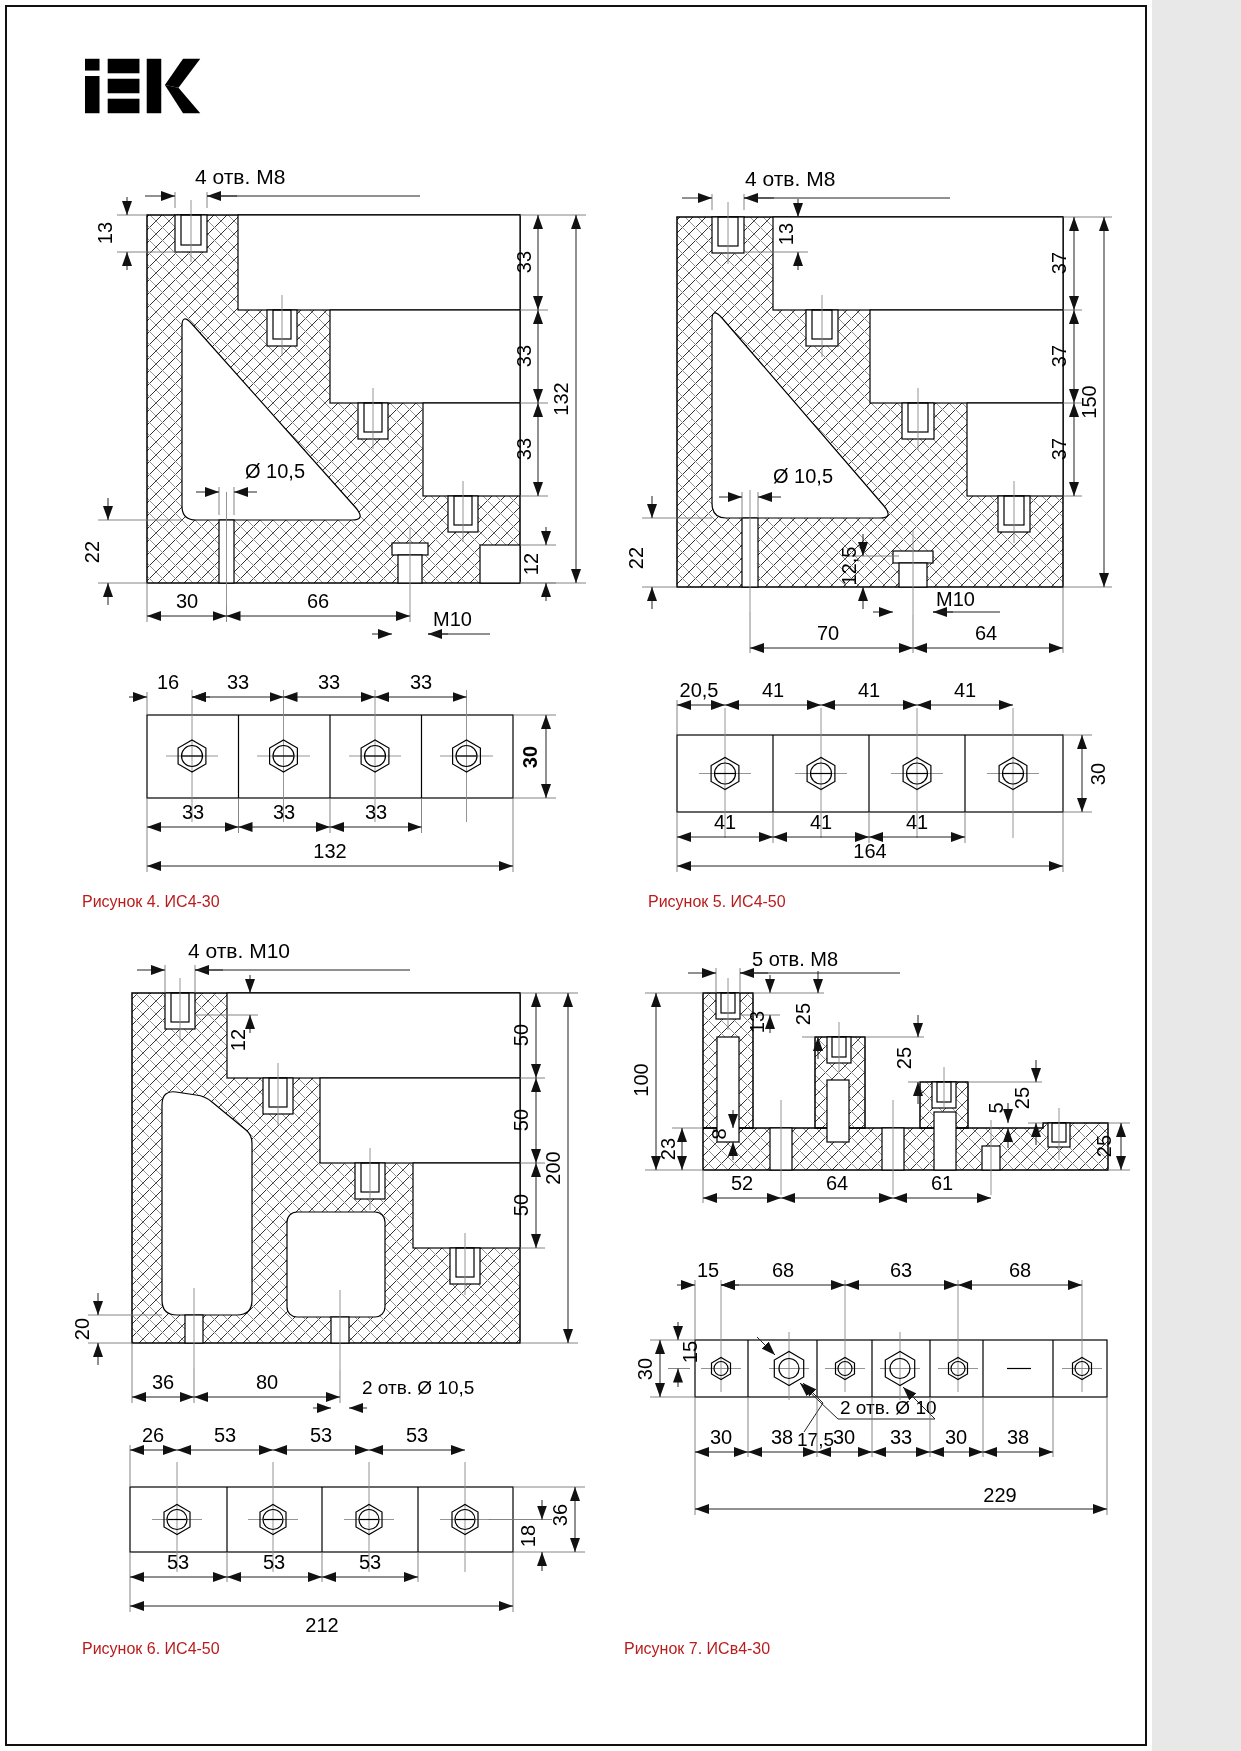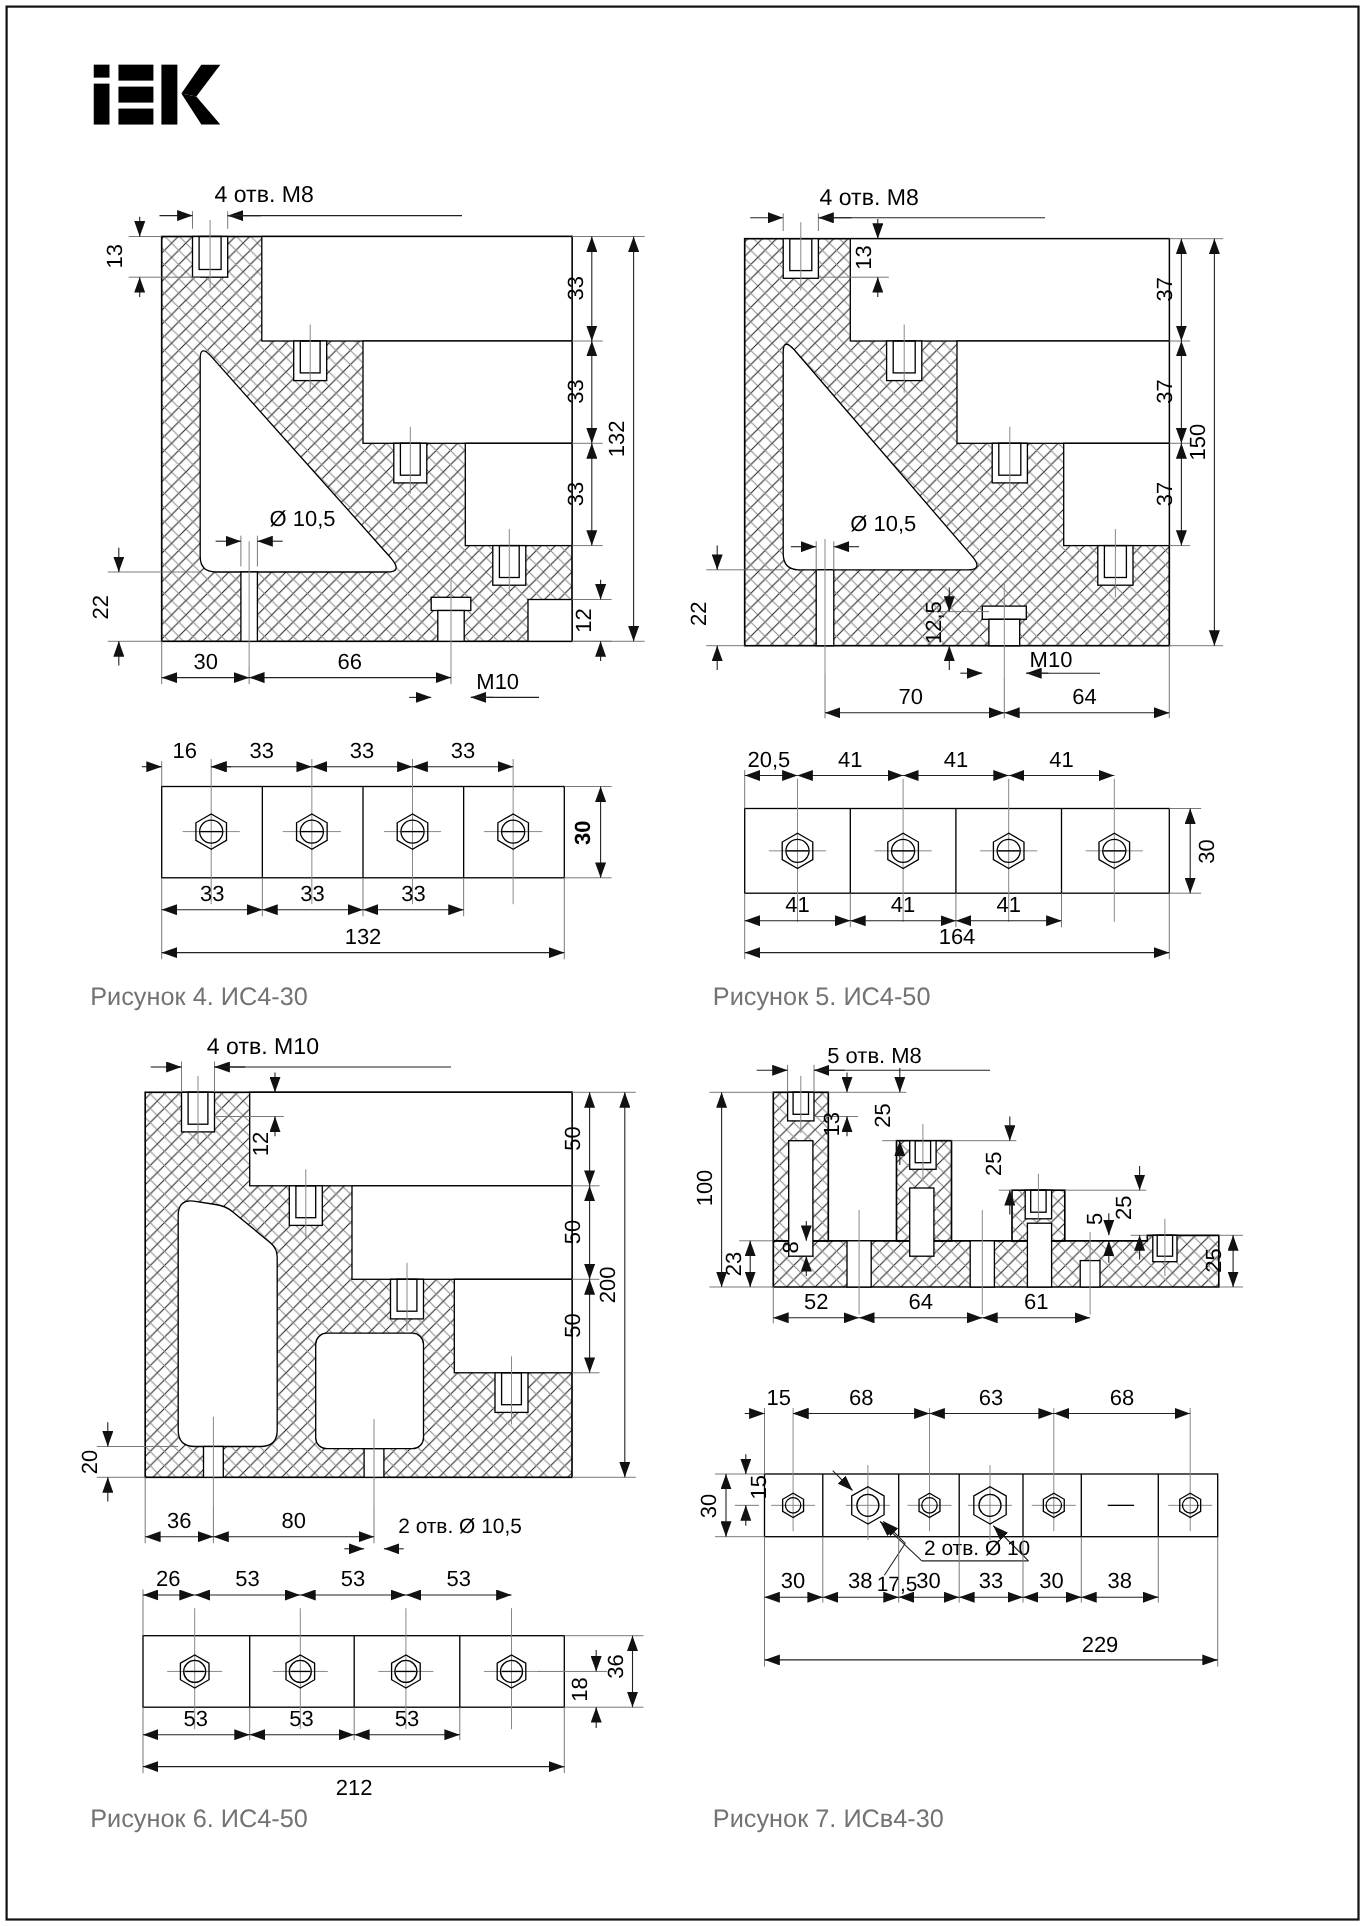--- a/index.html
+++ b/index.html
@@ -1,21 +1,21 @@
 <!DOCTYPE html>
 <html><head>
 <meta charset="utf-8">
 <style>
   html,body{margin:0;padding:0;background:#e8e8e8;}
-  .page{position:relative;width:1241px;height:1751px;background:#fff;overflow:hidden;
+  .page{position:relative;width:1152px;height:1751px;background:#fff;overflow:hidden;
         font-family:"Liberation Sans",sans-serif;}
   .frame{position:absolute;left:5px;top:5px;right:5px;bottom:5px;border:2px solid #111;}
   .logo{position:absolute;left:85px;top:56px;}
   .fig{position:absolute;}
-  .caption{position:absolute;font-size:23px;color:#737373;white-space:nowrap;}
+  .caption{position:absolute;font-size:16px;color:#b91c1c;white-space:nowrap;}
   svg .h{fill:url(#hx);stroke:#000;stroke-width:1.5;}
   svg .w{fill:#fff;stroke:#000;stroke-width:1.2;}
   svg .o{fill:none;stroke:#000;stroke-width:1.2;}
   svg .d{fill:none;stroke:#222;stroke-width:1;}
   svg .di{fill:none;stroke:#222;stroke-width:1;marker-start:url(#ar);marker-end:url(#ar);}
   svg .da{fill:none;stroke:#222;stroke-width:1;marker-end:url(#ar);}
   svg .e{fill:none;stroke:#777;stroke-width:0.9;}
   svg .c{fill:none;stroke:#888;stroke-width:0.9;}
   svg text{font:20px "Liberation Sans",sans-serif;fill:#000;}
   svg .tc{text-anchor:middle;}
@@ -521,14 +521,14 @@
       <text class="tc" x="721" y="1444">30</text>
       <text class="tc" x="782" y="1444">38</text>
       <text class="tc" x="844" y="1444">30</text>
       <text class="tc" x="901" y="1444">33</text>
       <text class="tc" x="956" y="1444">30</text>
       <text class="tc" x="1018" y="1444">38</text>
       <path class="di" d="M695,1509 H1107"></path>
       <text class="tc" x="1000" y="1502">229</text>
     </g>
   </svg>
-  <div class="caption" style="left:648px;top:1640px">Рисунок 7. ИСв4-30</div>
+  <div class="caption" style="left:624px;top:1640px">Рисунок 7. ИСв4-30</div>
 </div>
 
 </body></html>

